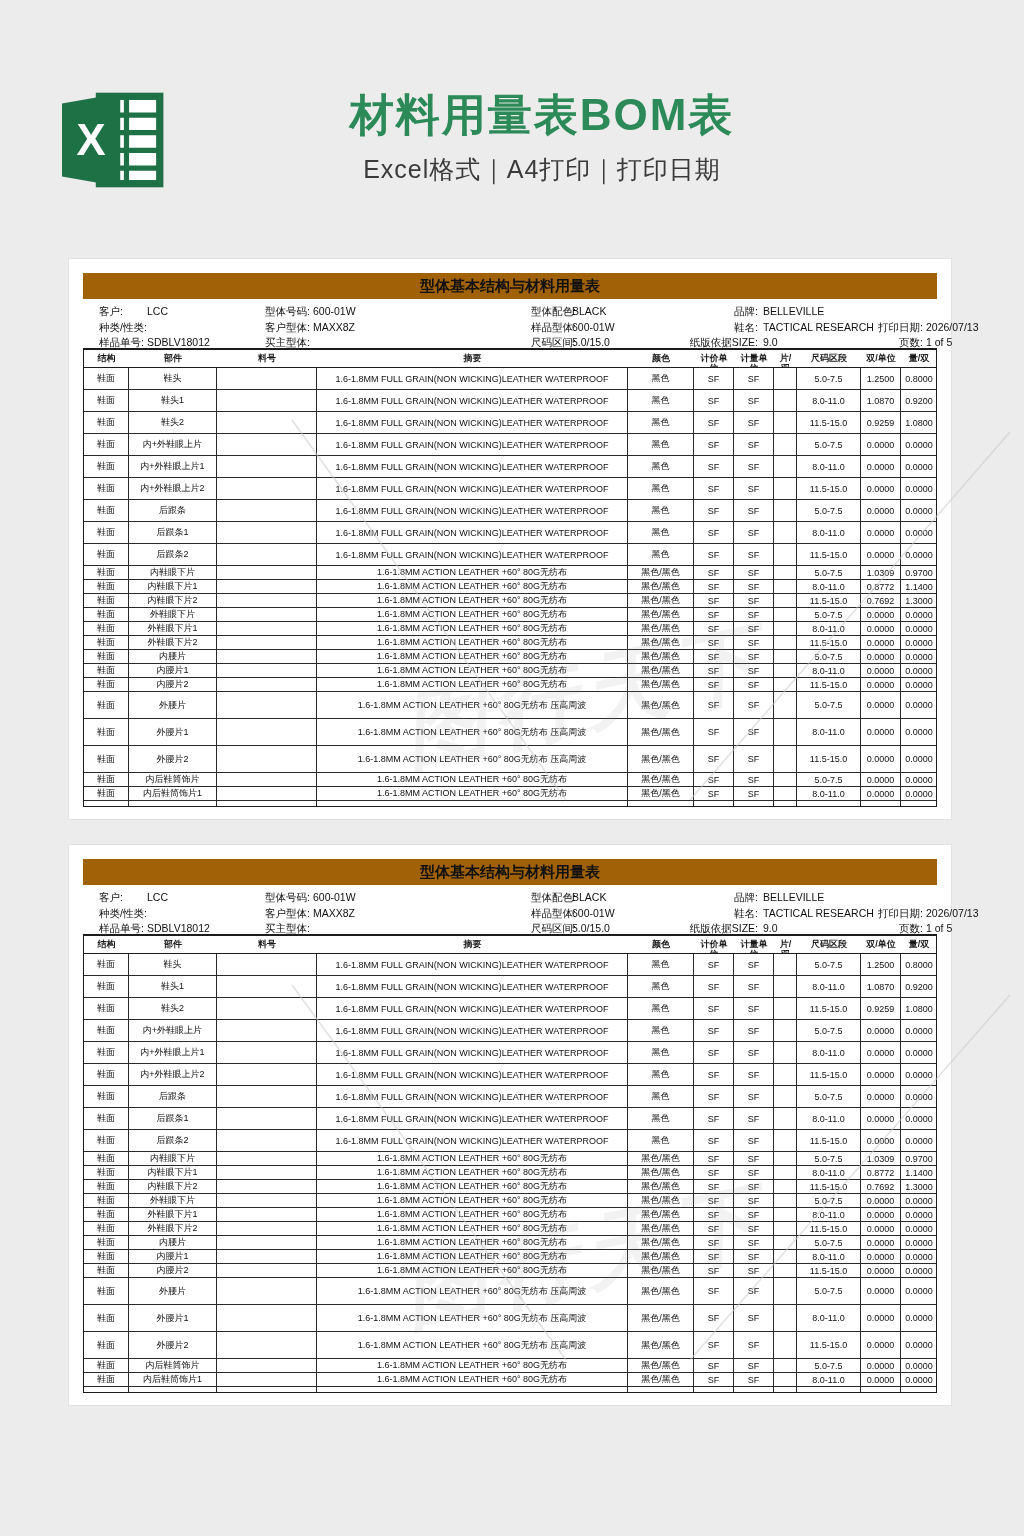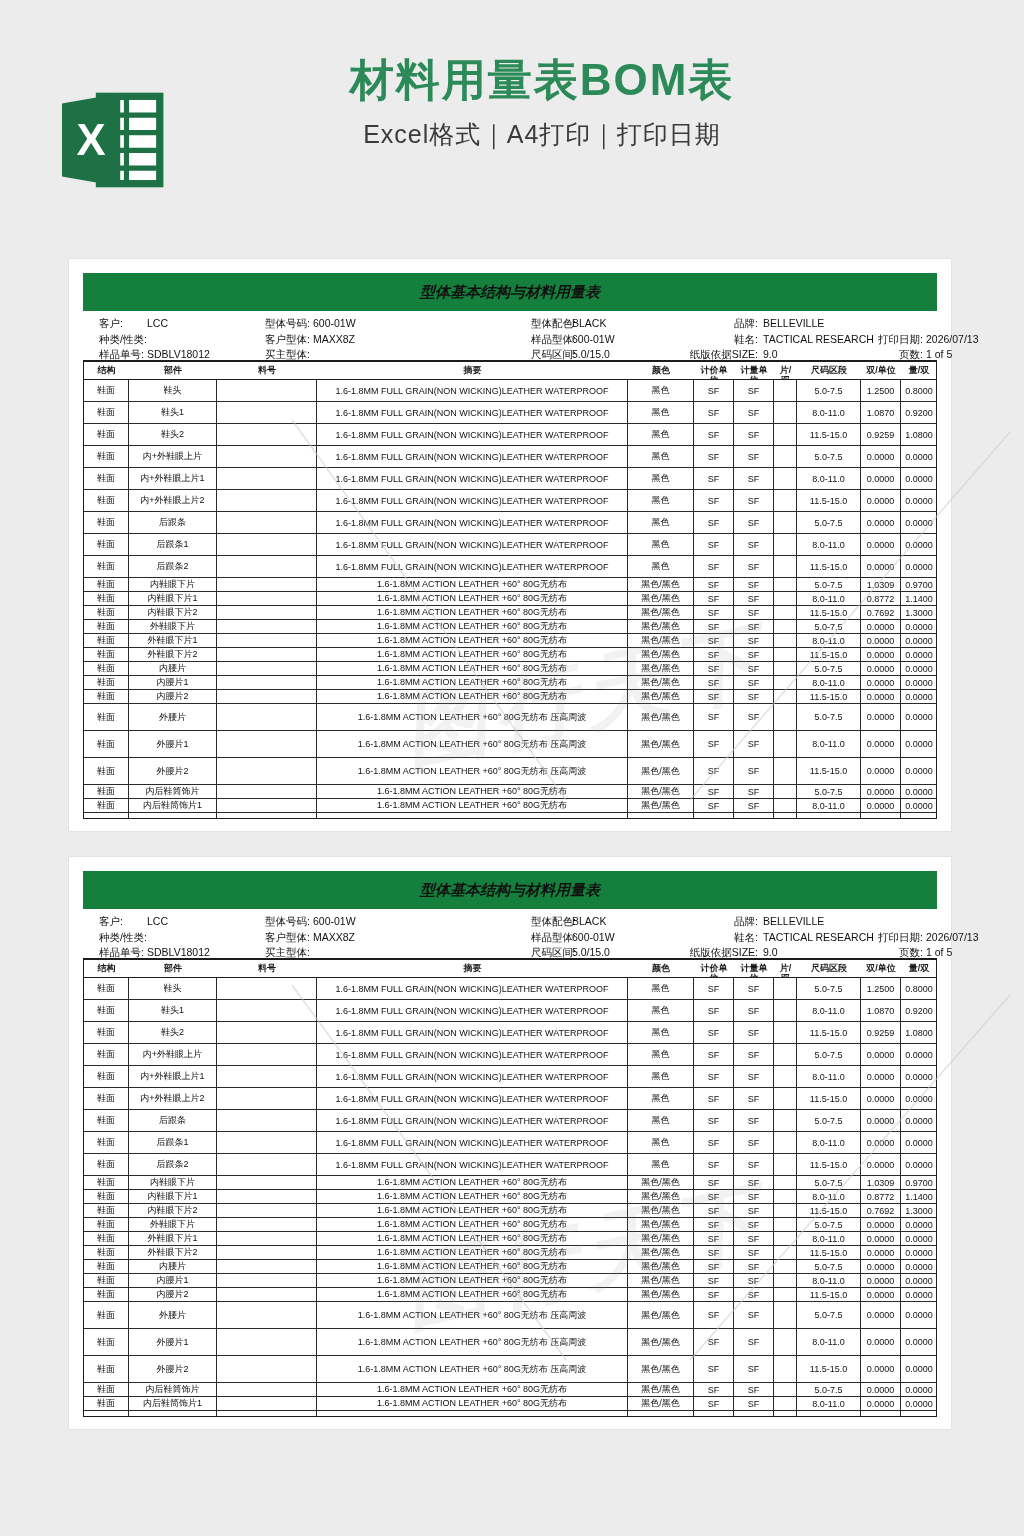--- a/index.html
+++ b/index.html
@@ -8,40 +8,40 @@
     width:1024px; height:1536px;
     background:#ececec;
     font-family:"Liberation Sans","DejaVu Sans",sans-serif;
     color:#1a1a1a;
     position:relative;
     overflow:hidden;
   }
   
   .page-header { position:relative; height:258px; }
   .excel-logo { position:absolute; left:62px; top:88px; width:104px; height:104px; }
-  .titles { text-align:center; padding-top:55px; padding-left:60px; }
+  .titles { text-align:center; padding-top:90px; padding-left:60px; }
   .page-title {
     font-size:44px; font-weight:bold; color:#2b8a57;
     letter-spacing:2px; line-height:1.15;
   }
   .page-subtitle {
     margin-top:12px; font-size:25px; color:#3a3a3a; letter-spacing:1px;
   }
   
   .card {
     position:relative;
     width:884px; margin:0 0 24px 68px;
     background:#ffffff;
     border:1px solid #e3e3e3;
     padding:14px 14px 12px 14px;
   }
   .sheet-title-bar {
-    background:#15803d; height:38px;
+    background:#a16207; height:26px;
     display:flex; align-items:center; justify-content:center;
-    font-size:15px; font-weight:bold; color:#111;font-style:italic;
+    font-size:15px; font-weight:bold; color:#111;
   }
   
   .info-area { position:relative; height:47px; margin-top:2px; }
   .info-row { position:absolute; left:0; right:0; height:15px; font-size:10.5px; }
   .info-row .lbl, .info-row .val { position:absolute; top:4px; white-space:nowrap; color:#111; }
   
   .bom-table { border:1.5px solid #1c1c1c; border-top:2px solid #1c1c1c; }
   .bom-hdr {
     display:grid;
     grid-template-columns:45px 88px 100px 311px 66px 40px 40px 23px 64px 40px 36px;

